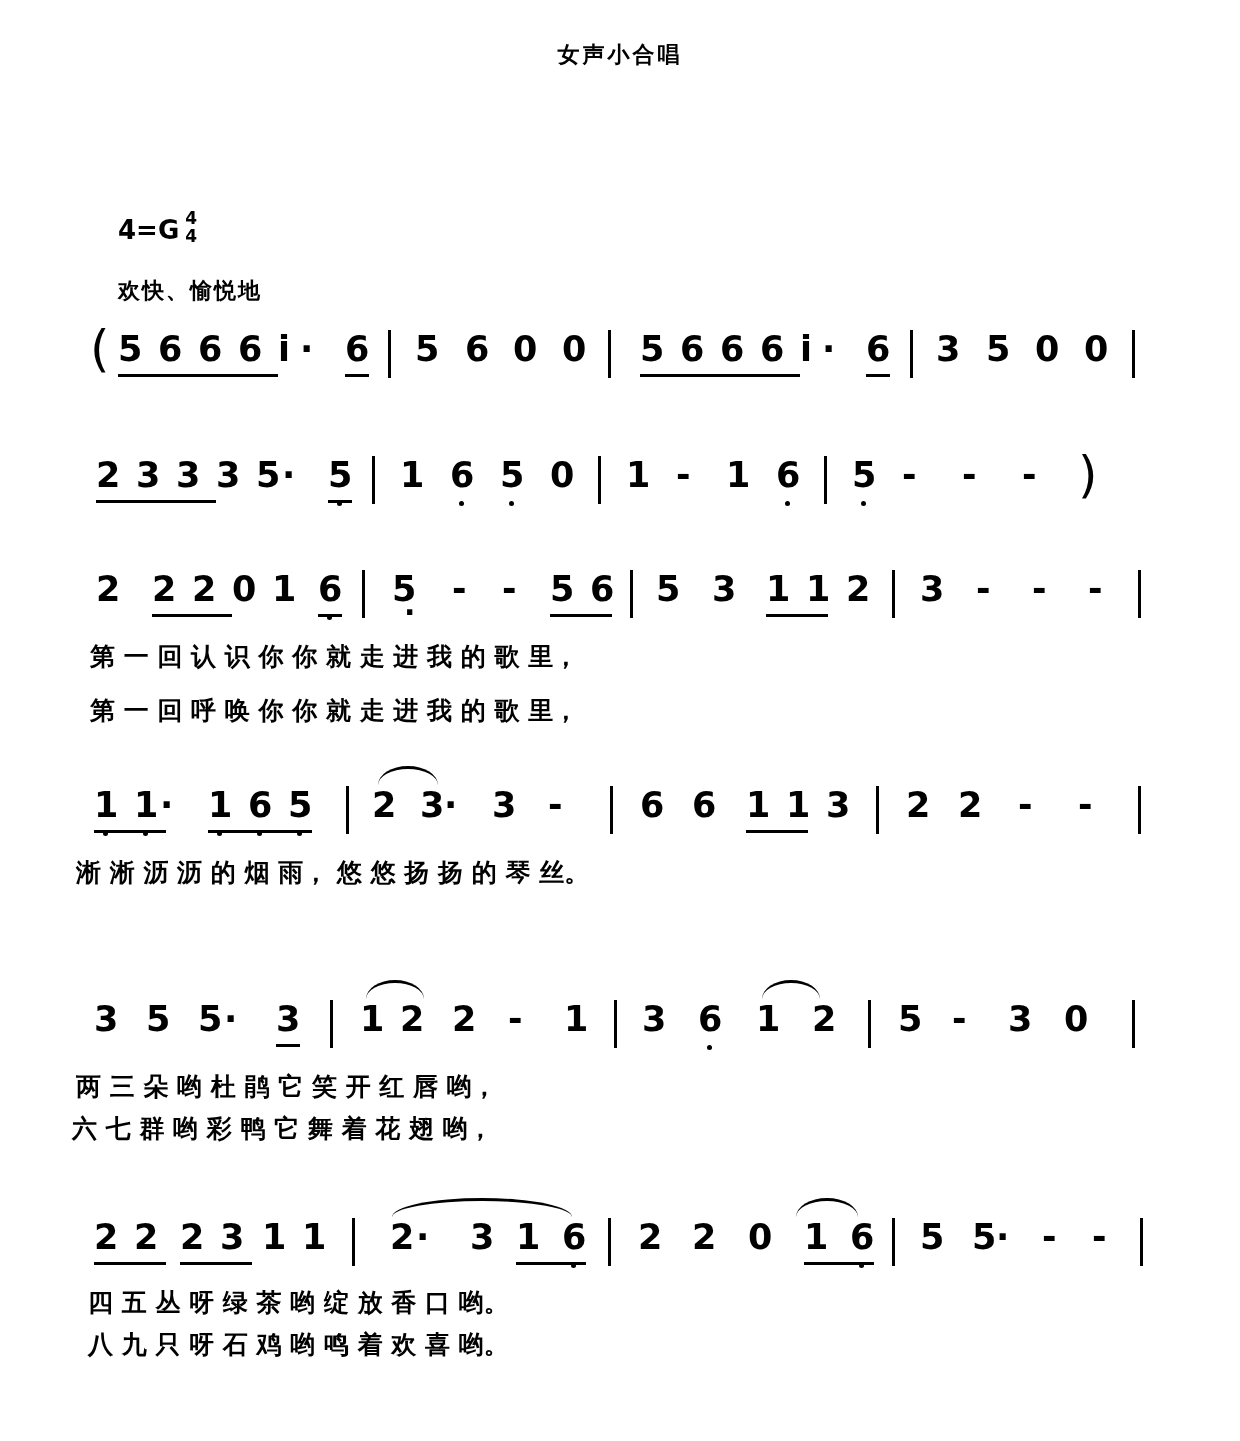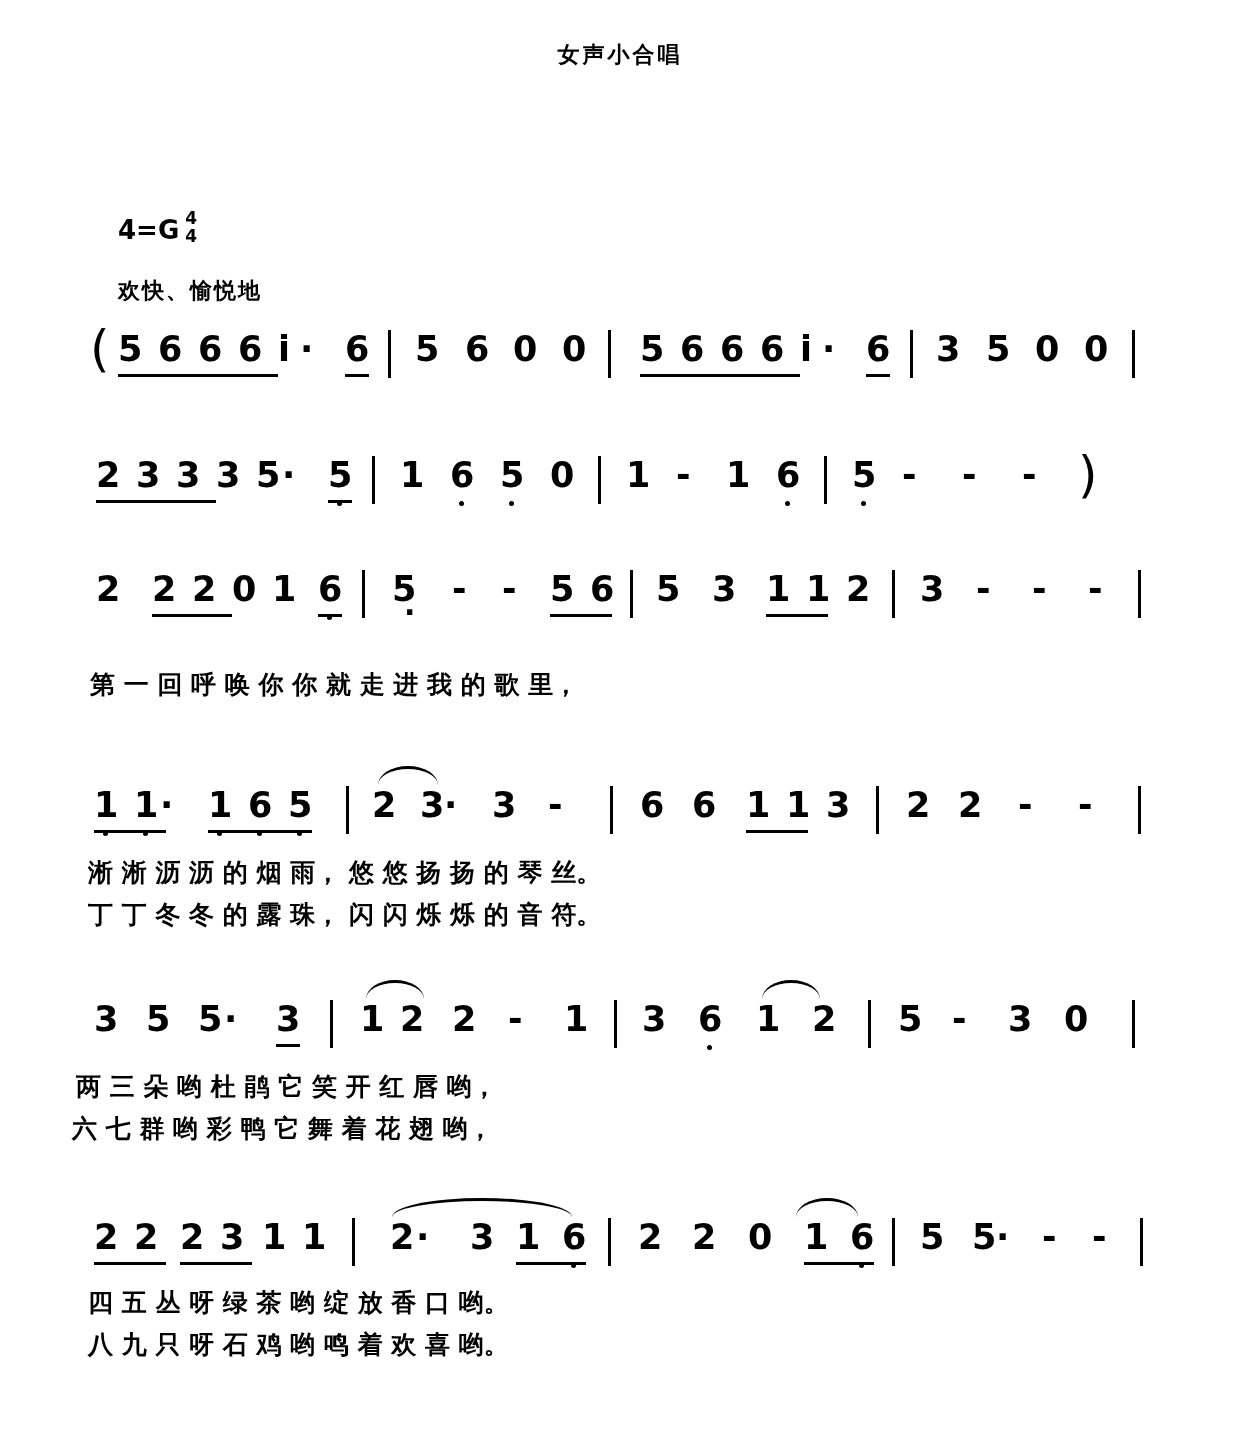--- a/index.html
+++ b/index.html
@@ -250,21 +250,22 @@
       <span class="n" style="left:806px">1</span>
       <span class="n" style="left:846px">2</span>
       <div class="beam" style="left:766px;width:62px"></div>
       <div class="bar" style="left:892px"></div>
       <span class="n" style="left:920px">3</span>
       <span class="n" style="left:976px">-</span>
       <span class="n" style="left:1032px">-</span>
       <span class="n" style="left:1088px">-</span>
       <div class="bar" style="left:1138px"></div>
     </div>
-    <div class="lyric" style="left:90px;top:96px">第 一 回  呼 唤 你    你 就  走 进 我 的 歌  里，</div>
+    <div class="lyric" style="left:90px;top:68px">第 一 回  认 识 你    你 就  走 进 我 的 歌  里，</div>
+    <div class="lyric" style="left:90px;top:122px">第 一 回  呼 唤 你    你 就  走 进 我 的 歌  里，</div>
   </div>
 
   <div class="system" style="top:748px">
     <div class="notes">
       <span class="n dotd" style="left:94px">1</span>
       <span class="n dotd" style="left:134px">1</span>
       <span class="n" style="left:160px">·</span>
       <span class="n dotd" style="left:208px">1</span>
       <span class="n dotd" style="left:248px">6</span>
       <span class="n dotd" style="left:288px">5</span>
@@ -284,22 +285,21 @@
       <span class="n" style="left:786px">1</span>
       <span class="n" style="left:826px">3</span>
       <div class="beam" style="left:746px;width:62px"></div>
       <div class="bar" style="left:876px"></div>
       <span class="n" style="left:906px">2</span>
       <span class="n" style="left:958px">2</span>
       <span class="n" style="left:1018px">-</span>
       <span class="n" style="left:1078px">-</span>
       <div class="bar" style="left:1138px"></div>
     </div>
-    <div class="lyric" style="left:88px;top:68px">淅 淅  沥 沥 的 烟   雨，   悠 悠 扬 扬 的  琴 丝。</div>
-    <div class="lyric" style="left:88px;top:110px">丁 丁  冬 冬 的 露   珠，   闪 闪 烁 烁 的  音 符。</div>
+    <div class="lyric" style="left:76px;top:68px">淅 淅  沥 沥 的 烟   雨，   悠 悠 扬 扬 的  琴 丝。</div>
   </div>
 
   <div class="system" style="top:962px">
     <div class="notes">
       <span class="n" style="left:94px">3</span>
       <span class="n" style="left:146px">5</span>
       <span class="n" style="left:198px">5</span>
       <span class="n" style="left:224px">·</span>
       <span class="n" style="left:276px">3</span>
       <div class="beam" style="left:276px;width:24px"></div>

